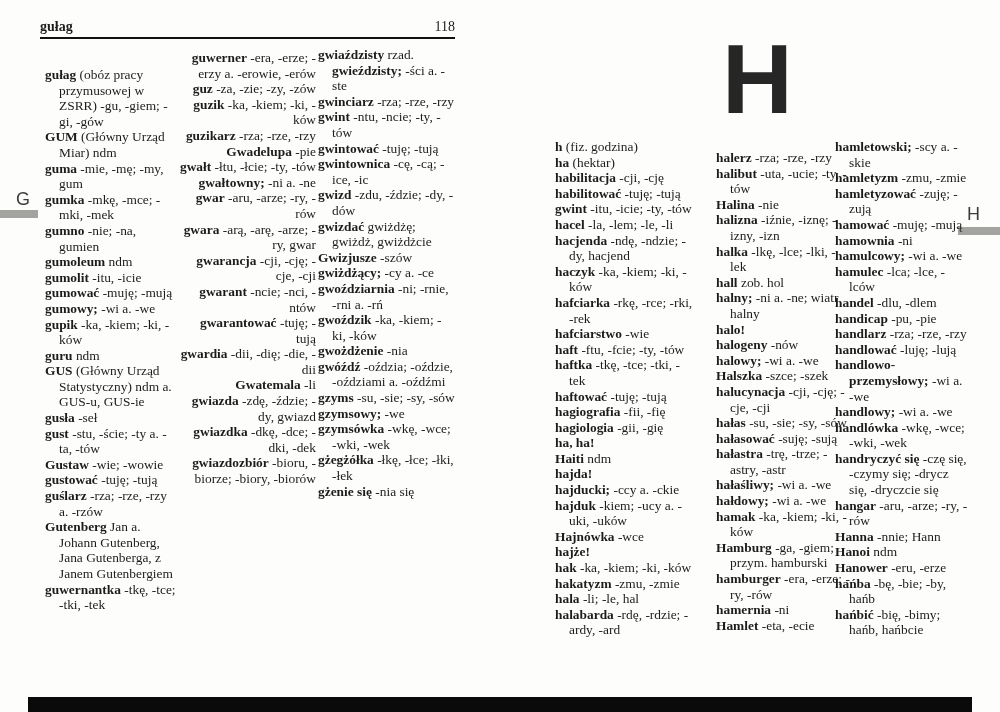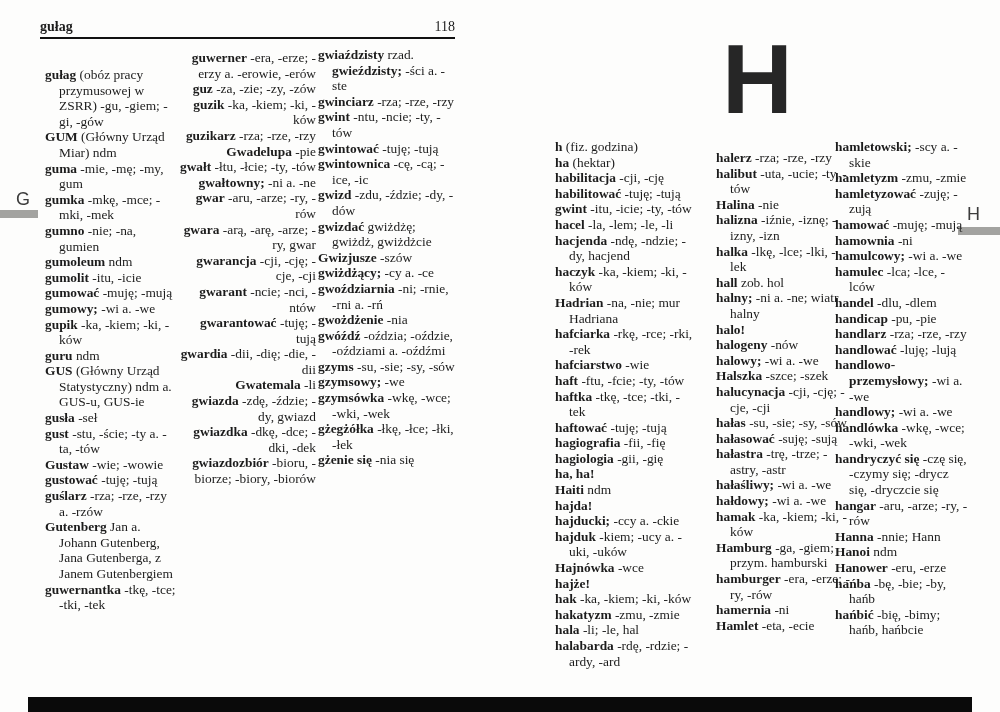--- a/index.html
+++ b/index.html
@@ -112,39 +112,39 @@
     <p class="entry"><span class="hw">gwiaździsty</span><span class="infl"> rzad. </span><span class="hw">gwieździsty;</span><span class="infl"> -ści a. -ste</span></p>
     <p class="entry"><span class="hw">gwinciarz</span><span class="infl"> -rza; -rze, -rzy</span></p>
     <p class="entry"><span class="hw">gwint</span><span class="infl"> -ntu, -ncie; -ty, -tów</span></p>
     <p class="entry"><span class="hw">gwintować</span><span class="infl"> -tuję; -tują</span></p>
     <p class="entry"><span class="hw">gwintownica</span><span class="infl"> -cę, -cą; -ice, -ic</span></p>
     <p class="entry"><span class="hw">gwizd</span><span class="infl"> -zdu, -ździe; -dy, -dów</span></p>
     <p class="entry"><span class="hw">gwizdać</span><span class="infl"> gwiżdżę; gwiżdż, gwiżdżcie</span></p>
     <p class="entry"><span class="hw">Gwizjusze</span><span class="infl"> -szów</span></p>
     <p class="entry"><span class="hw">gwiżdżący;</span><span class="infl"> -cy a. -ce</span></p>
     <p class="entry"><span class="hw">gwoździarnia</span><span class="infl"> -ni; -rnie, -rni a. -rń</span></p>
+    <p class="entry"><span class="hw">gwoździk</span><span class="infl"> -ka, -kiem; -ki, -ków</span></p>
     <p class="entry"><span class="hw">gwożdżenie</span><span class="infl"> -nia</span></p>
     <p class="entry"><span class="hw">gwóźdź</span><span class="infl"> -oździa; -oździe, -oździami a. -oźdźmi</span></p>
     <p class="entry"><span class="hw">gzyms</span><span class="infl"> -su, -sie; -sy, -sów</span></p>
     <p class="entry"><span class="hw">gzymsowy;</span><span class="infl"> -we</span></p>
     <p class="entry"><span class="hw">gzymsówka</span><span class="infl"> -wkę, -wce; -wki, -wek</span></p>
     <p class="entry"><span class="hw">gżegżółka</span><span class="infl"> -łkę, -łce; -łki, -łek</span></p>
     <p class="entry"><span class="hw">gżenie się</span><span class="infl"> -nia się</span></p>
   </div>
 
 <div class="col rp-c1">
     <p class="entry"><span class="hw">h</span><span class="infl"> (fiz. godzina)</span></p>
     <p class="entry"><span class="hw">ha</span><span class="infl"> (hektar)</span></p>
     <p class="entry"><span class="hw">habilitacja</span><span class="infl"> -cji, -cję</span></p>
     <p class="entry"><span class="hw">habilitować</span><span class="infl"> -tuję; -tują</span></p>
     <p class="entry"><span class="hw">gwint</span><span class="infl"> -itu, -icie; -ty, -tów</span></p>
     <p class="entry"><span class="hw">hacel</span><span class="infl"> -la, -lem; -le, -li</span></p>
     <p class="entry"><span class="hw">hacjenda</span><span class="infl"> -ndę, -ndzie; -dy, hacjend</span></p>
     <p class="entry"><span class="hw">haczyk</span><span class="infl"> -ka, -kiem; -ki, -ków</span></p>
-    <p class="entry"><span class="hw">Hadrian</span><span class="infl"> -na, -nie; mur Hadriana</span></p>
     <p class="entry"><span class="hw">hafciarka</span><span class="infl"> -rkę, -rce; -rki, -rek</span></p>
     <p class="entry"><span class="hw">hafciarstwo</span><span class="infl"> -wie</span></p>
     <p class="entry"><span class="hw">haft</span><span class="infl"> -ftu, -fcie; -ty, -tów</span></p>
     <p class="entry"><span class="hw">haftka</span><span class="infl"> -tkę, -tce; -tki, -tek</span></p>
     <p class="entry"><span class="hw">haftować</span><span class="infl"> -tuję; -tują</span></p>
     <p class="entry"><span class="hw">hagiografia</span><span class="infl"> -fii, -fię</span></p>
     <p class="entry"><span class="hw">hagiologia</span><span class="infl"> -gii, -gię</span></p>
     <p class="entry"><span class="hw">ha, ha!</span></p>
     <p class="entry"><span class="hw">Haiti</span><span class="infl"> ndm</span></p>
     <p class="entry"><span class="hw">hajda!</span></p>

